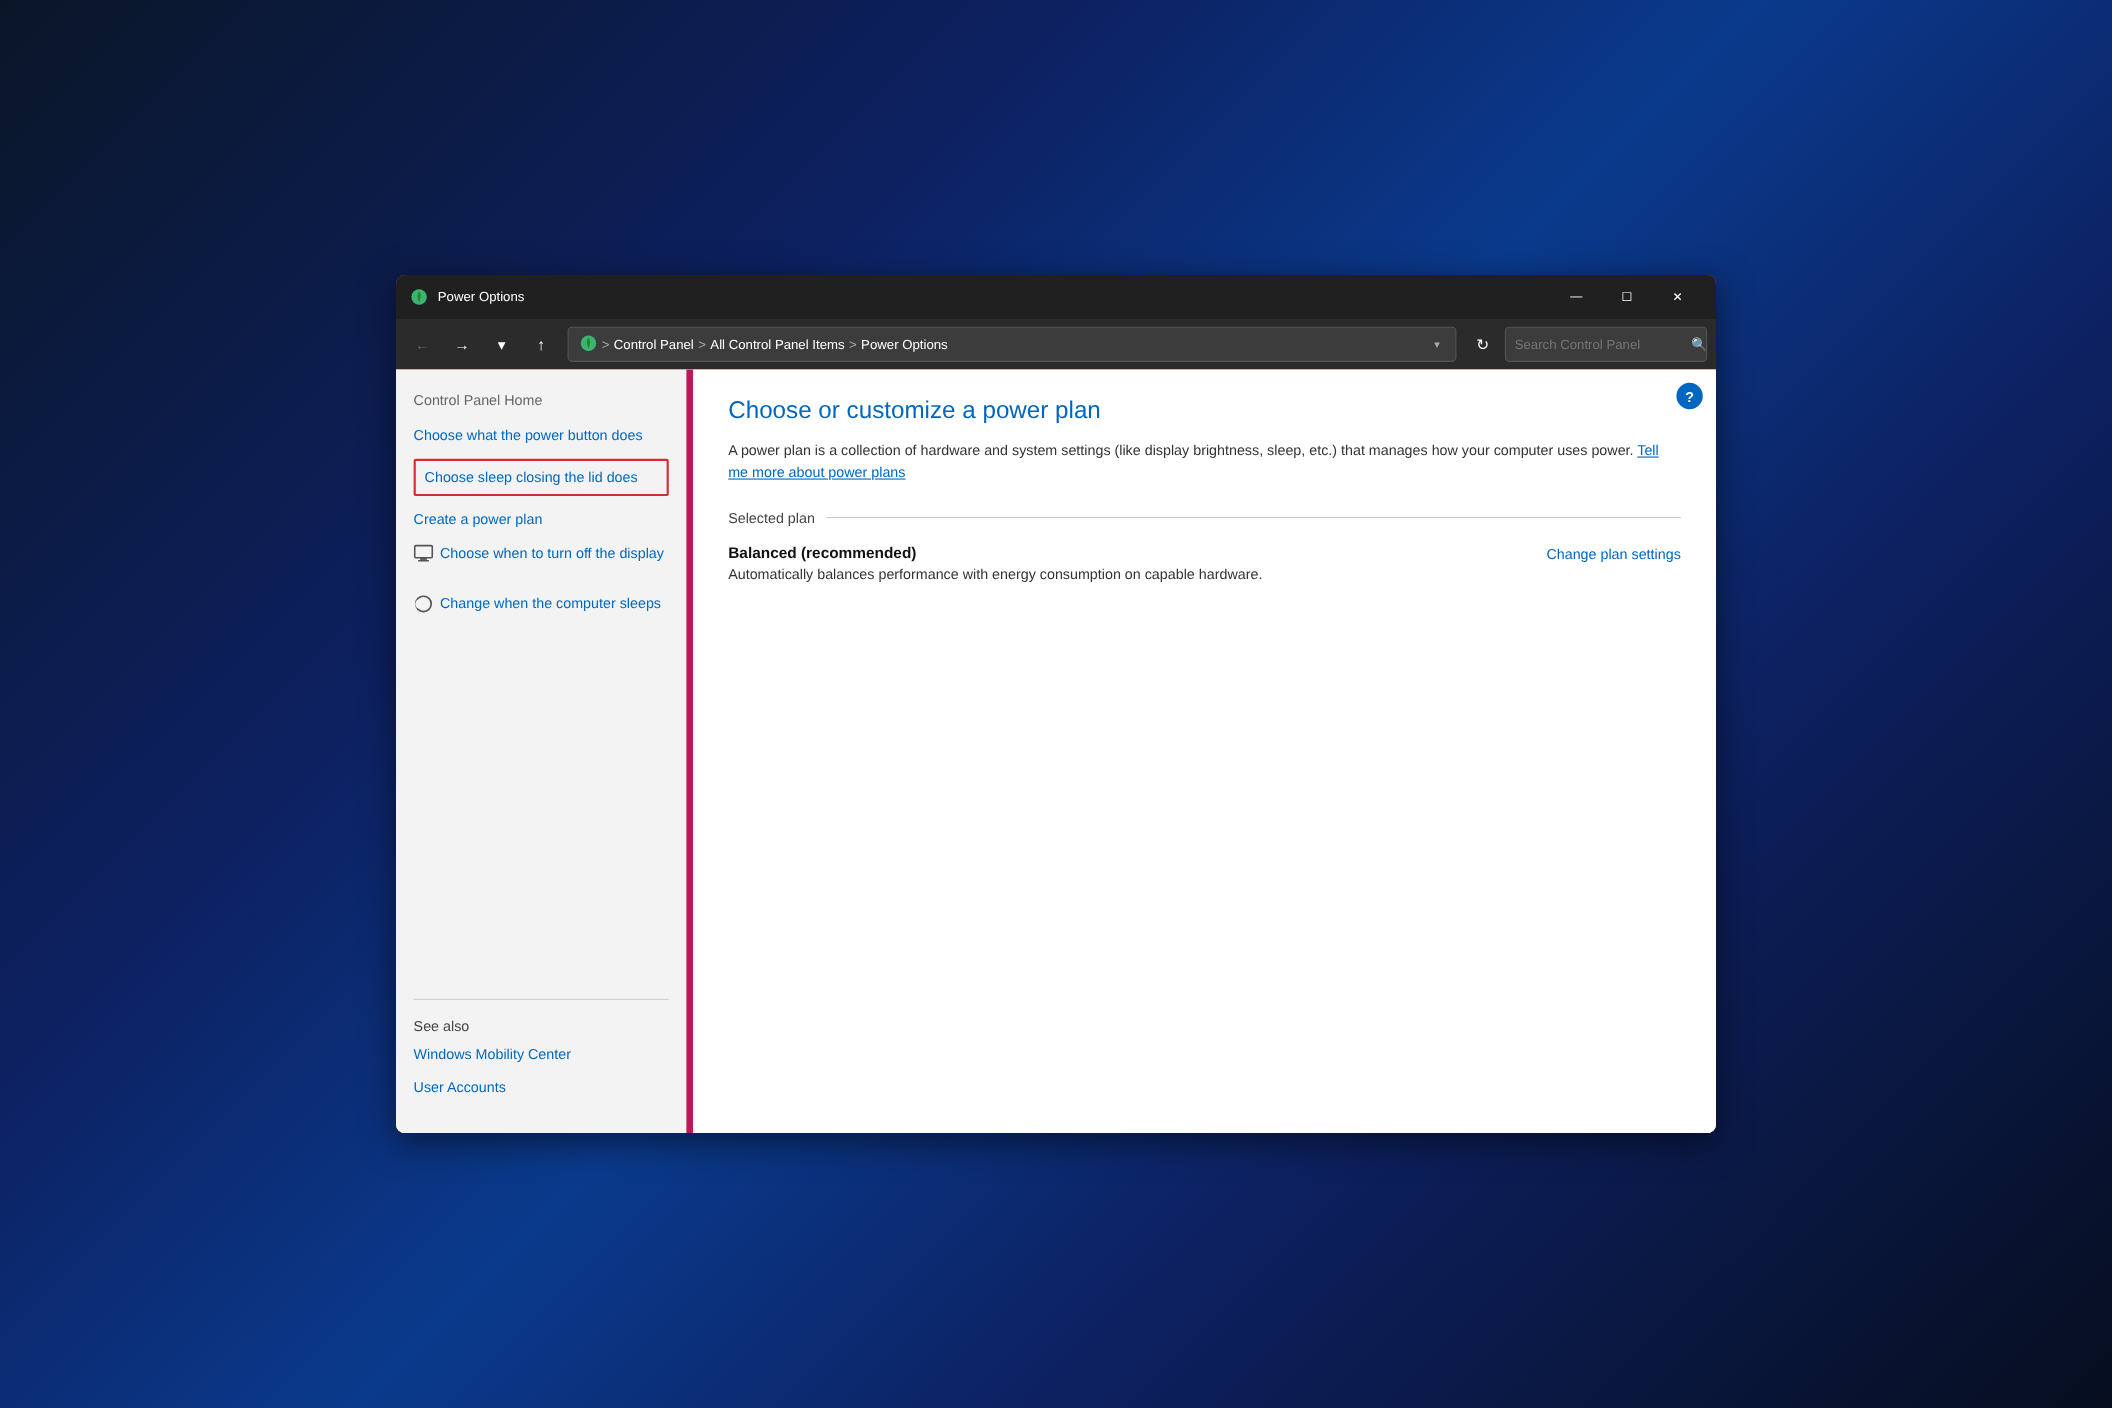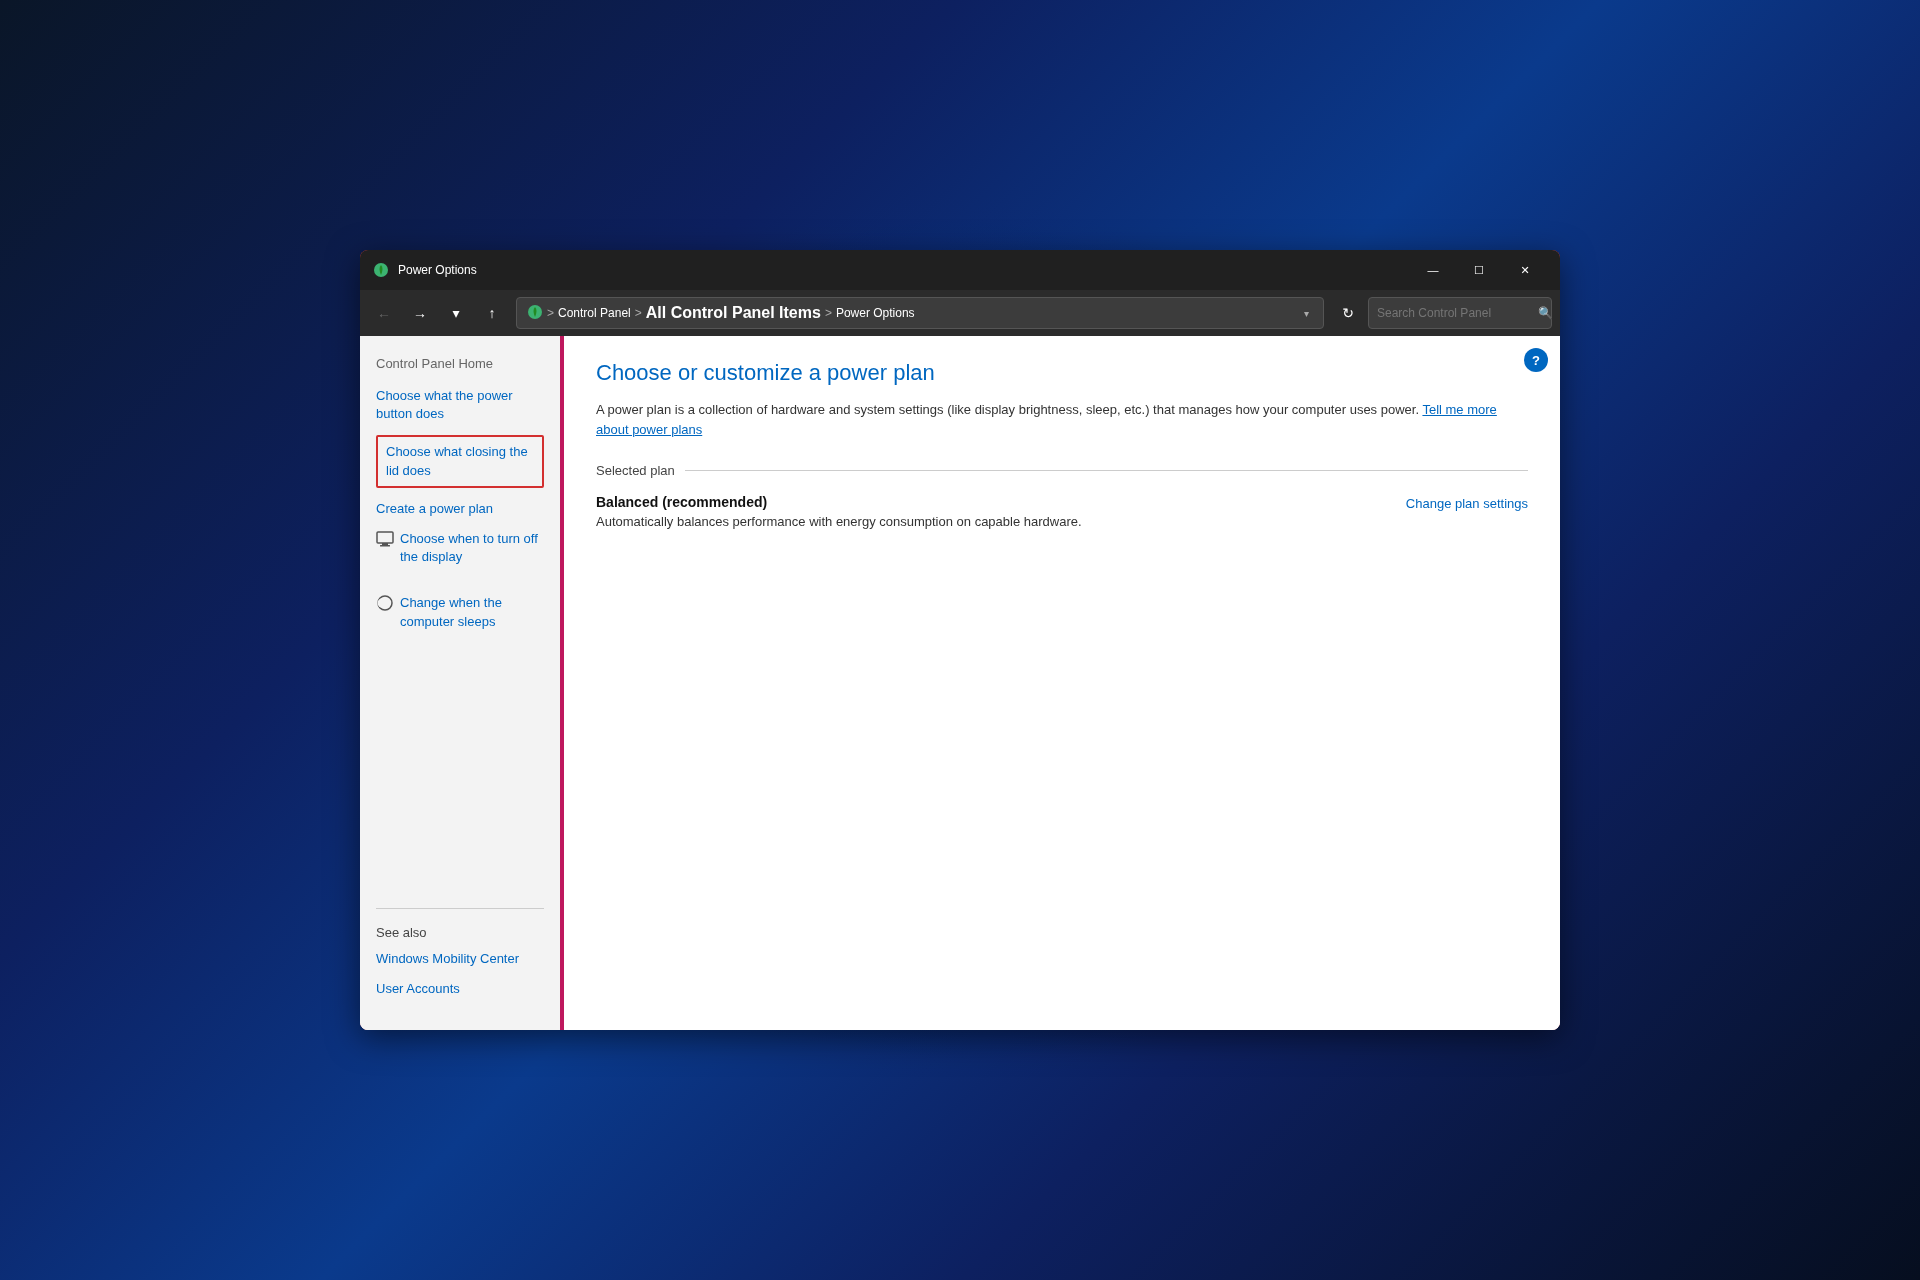--- a/index.html
+++ b/index.html
@@ -167,24 +167,24 @@
 
     
     .content-area {
       display: flex;
       flex: 1;
       background: #f3f3f3;
     }
 
     
     .sidebar {
-      width: 204px;
+      width: 270px;
       background: #f3f3f3;
       padding: 20px 16px;
-      border-right: 4px solid #be185d;
+      border-right: 6px solid #be185d;
       flex-shrink: 0;
       display: flex;
       flex-direction: column;
     }
     .sidebar-home {
       color: #666;
       font-size: 13px;
       margin-bottom: 16px;
       cursor: pointer;
     }
@@ -336,42 +336,42 @@
     <div class="address-path">
       <span>
         <svg width="16" height="16" viewBox="0 0 16 16">
           <circle cx="8" cy="8" r="7" fill="#3cb371"></circle>
           <path d="M8 3 Q11 6 8 13 Q5 6 8 3Z" fill="#228B22"></path>
         </svg>
       </span>
       <span class="path-separator">&gt;</span>
       <span style="color:#fff;font-size:12px;cursor:pointer;">Control Panel</span>
       <span class="path-separator">&gt;</span>
-      <span style="color:#fff;font-size:16px;cursor:pointer;font-weight:bold;">All Control Panel Items</span>
+      <span style="color:#fff;font-size:12px;cursor:pointer;">All Control Panel Items</span>
       <span class="path-separator">&gt;</span>
       <span style="color:#fff;font-size:12px;cursor:pointer;">Power Options</span>
       <button class="path-dropdown">▾</button>
     </div>
 
     <button class="refresh-btn">↻</button>
 
     <div class="search-box">
       <input class="search-input" type="text" placeholder="Search Control Panel" style="">
       <span class="search-icon-span">🔍</span>
     </div>
   </div>
 
   <div class="content-area">
 
     <div class="sidebar">
       <div class="sidebar-home">Control Panel Home</div>
 
       <div class="sidebar-link">Choose what the power button does</div>
 
-      <div class="sidebar-link highlighted">Choose what closing the lid does</div>
+      <div class="sidebar-link highlighted">Choose sleep closing the lid does</div>
 
       <div class="sidebar-link">Create a power plan</div>
 
       <div class="sidebar-item-with-icon">
         <span>
           <svg width="18" height="18" viewBox="0 0 18 18">
             <rect x="1" y="2" width="16" height="11" rx="1" fill="none" stroke="#555" stroke-width="1.5"></rect>
             <rect x="6" y="13" width="6" height="2" fill="#555"></rect>
             <rect x="4" y="15" width="10" height="1.5" rx="0.5" fill="#555"></rect>
           </svg>

